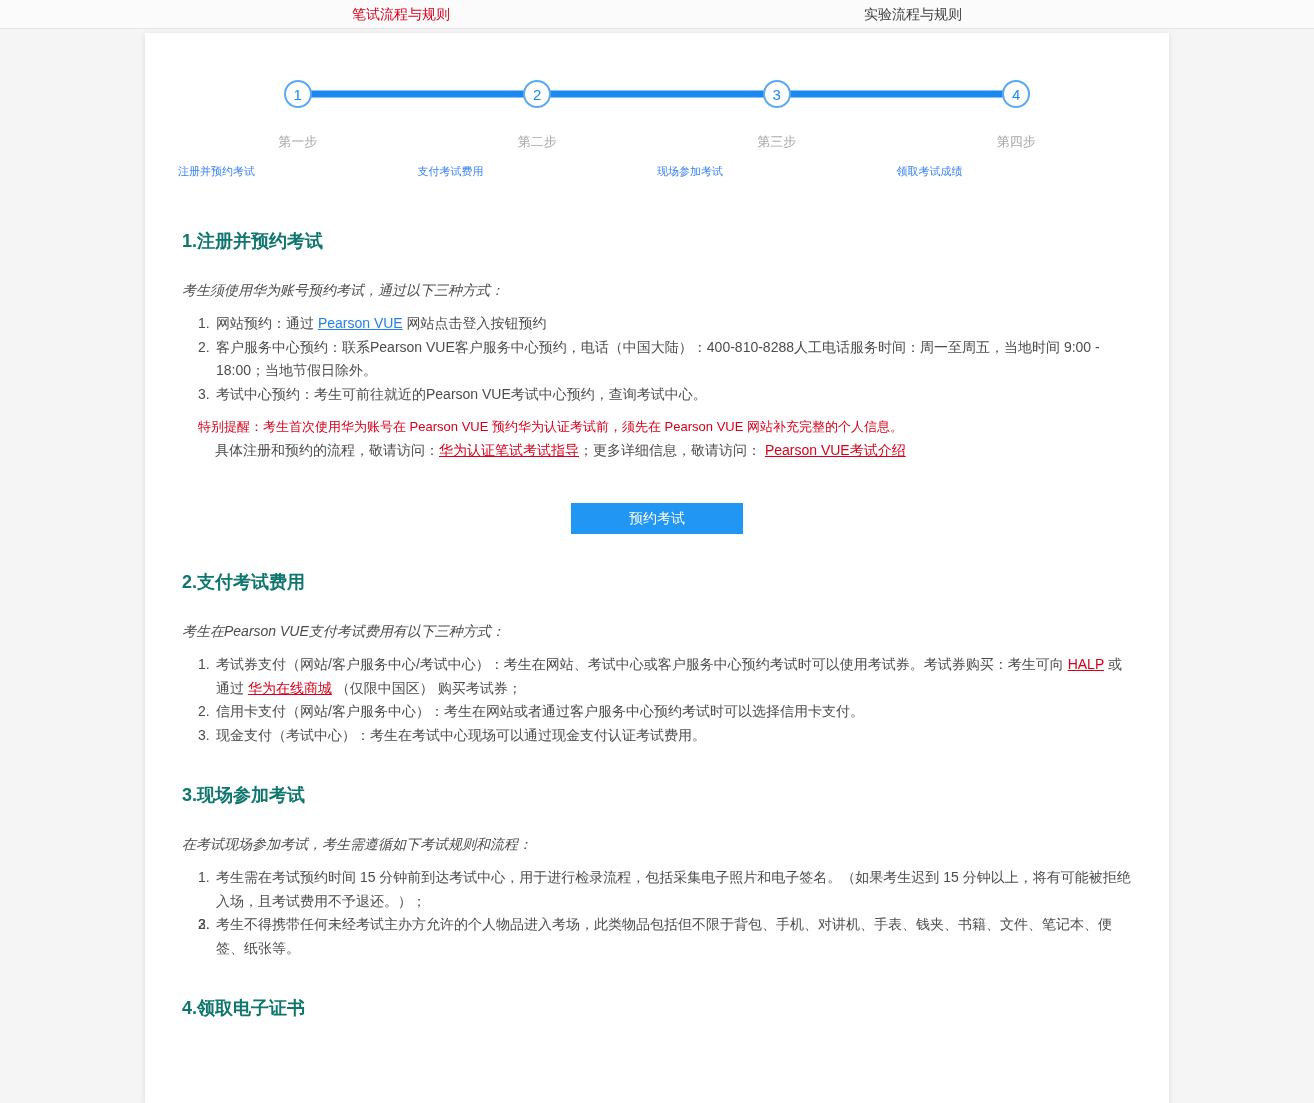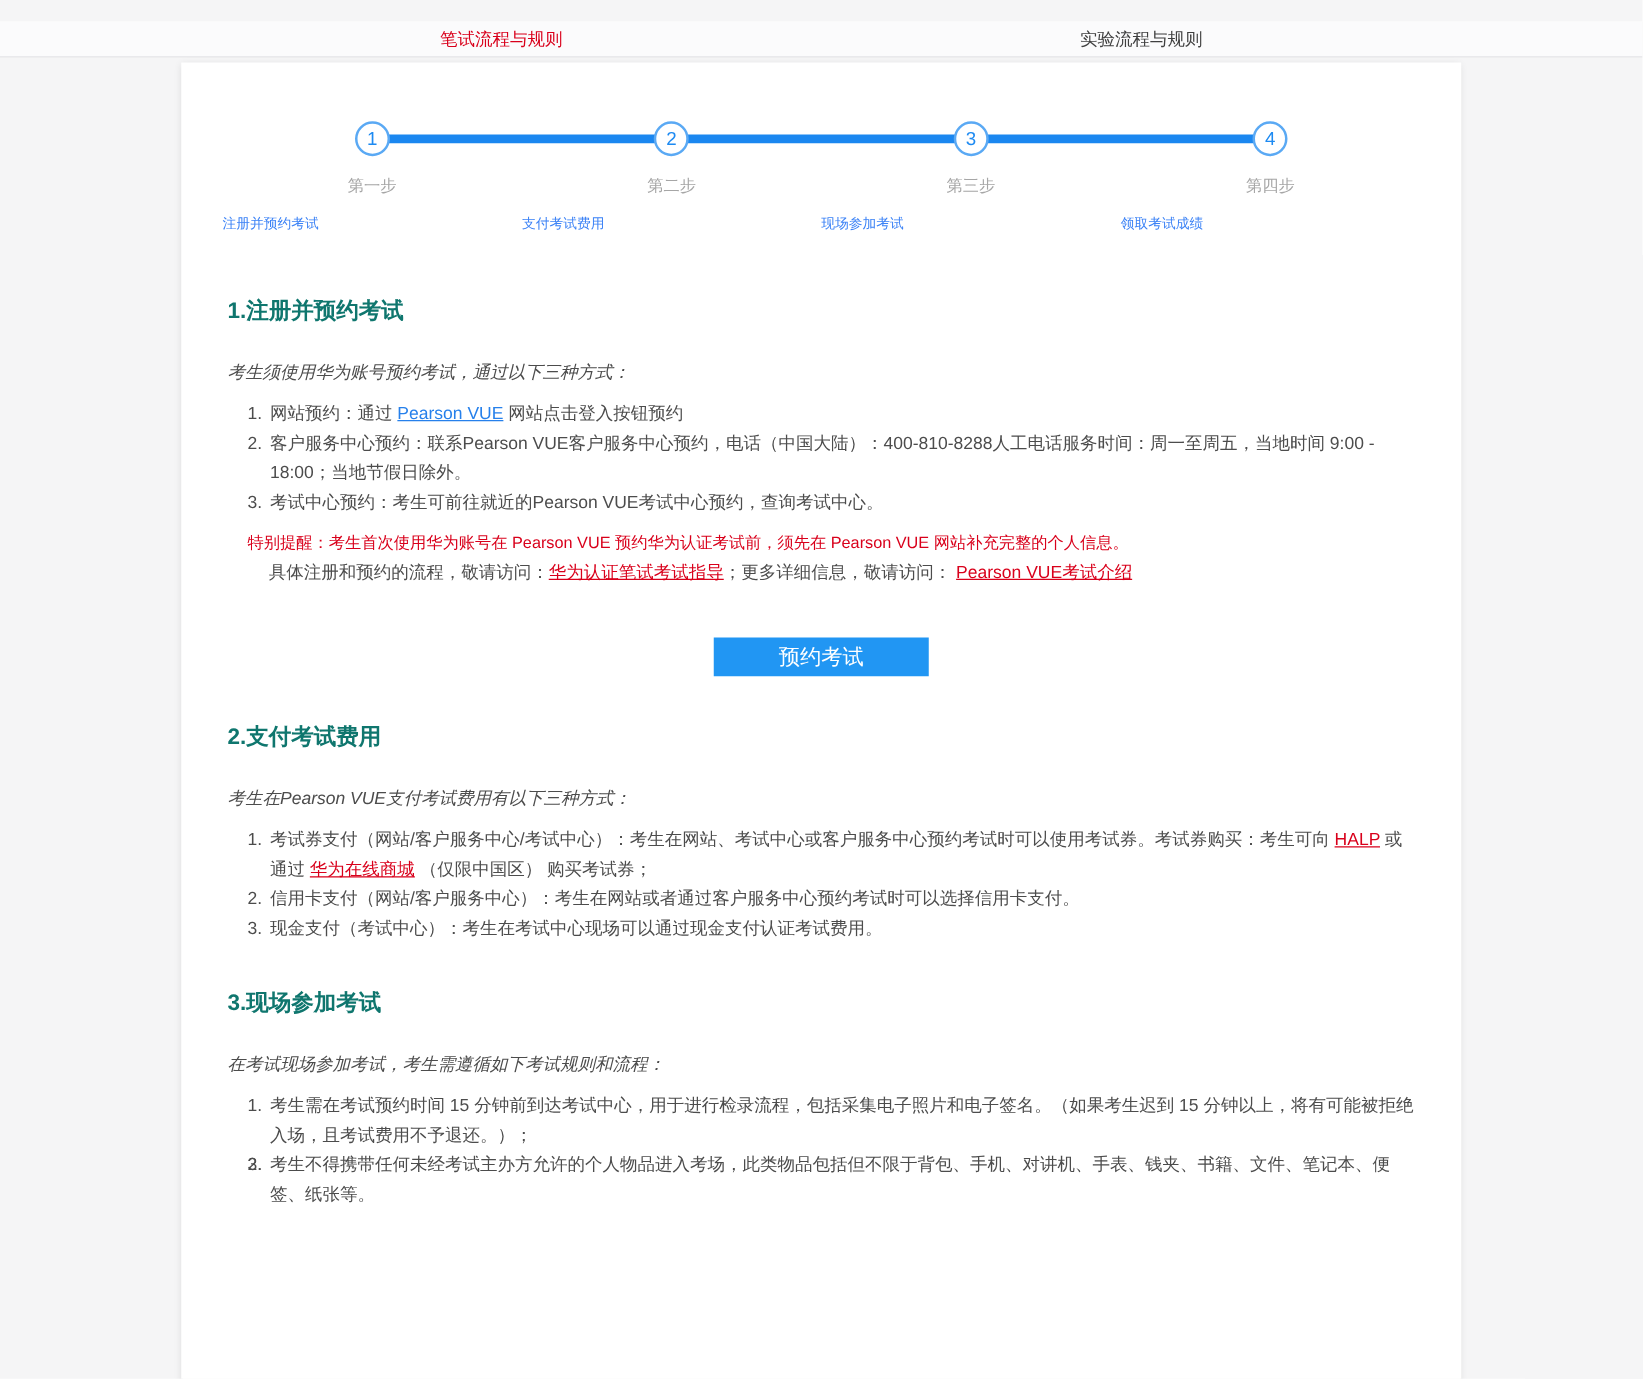--- a/index.html
+++ b/index.html
@@ -7,21 +7,21 @@
   body {
     width:1314px; height:1103px;
     background:#f5f5f6;
     font-family:"Liberation Sans", sans-serif;
     -webkit-font-smoothing:antialiased;
   }
   
   .topbar {
     height:29px; background:#fbfbfc;
     border-bottom:1px solid #e4e4e6;
-    display:flex; justify-content:center;margin-top:17px;
+    display:flex; justify-content:center;
   }
   .topbar-inner { width:1024px; display:flex; }
   .tab {
     flex:1; text-align:center; font-size:14px; line-height:28px;
     color:#404040; cursor:pointer;
   }
   .tab.active { color:#d9001b; }
 
   
   .card {
@@ -39,21 +39,21 @@
     color:#1d8af2; font-size:15px; background:#fff;
     display:flex; align-items:center; justify-content:center;
     position:relative; z-index:2;
   }
   .bar {
     position:absolute; top:50%; transform:translateY(-50%);
     left:50%; width:100%; height:7px;
     background:#1b87f0; border-radius:4px; z-index:1;
   }
   .step-labels, .step-titles { display:flex; width:958px; }
-  .step-labels { margin-top:15px; }
+  .step-labels { margin-top:25px; }
   .step-titles { margin-top:13px; }
   .step-labels > div { flex:1; text-align:center; font-size:13px; color:#a6a6a6; }
   .step-titles > div { flex:1; font-size:11px; color:#3b82f6; }
 
   
   .content { padding:0 37px; }
   .section-heading {
     font-size:18px; font-weight:bold; color:#0f766e;
     margin:36px 0 26px;
   }
@@ -71,21 +71,21 @@
   }
   .reminder2 {
     margin-left:33px;
     font-size:14px; line-height:23.5px; color:#4c4c4c;
   }
   a.blue-link { color:#2680eb; text-decoration:underline; cursor:pointer; }
   a.red-link { color:#d9001b; text-decoration:underline; cursor:pointer;margin-top:34px; }
   .red-text { color:#d9001b; }
   .btn {
     display:block; margin:41px auto 6px; width:172px; height:31px;
-    background:#2196f3; color:#ffffff; font-size:17px;
+    background:#2196f3; color:#ffffff; font-size:14px;
     border:none; cursor:pointer; font-family:"Liberation Sans",sans-serif;
   }
 </style>
 </head>
 <body>
 
 <div class="topbar">
   <div class="topbar-inner">
     <div class="tab active">笔试流程与规则</div>
     <div class="tab">实验流程与规则</div>
@@ -173,17 +173,18 @@
         <div class="oitem">
           <span class="num">2.</span>
         </div>
         <div class="oitem">
           <span class="num">3.</span><span><span>考生不得携带任何未经考试主办方允许的个人物品进入考场，此类物品包括但不限于背包、手机、对讲机、手表、钱夹、书籍、文件、笔记本、便签、纸张等。</span></span>
         </div>
       </div>
     </div>
 
     <div class="section">
+      <div class="section-heading">4.领取电子证书</div>
 
     </div>
 
   </div>
 </div>
 
 </body></html>

